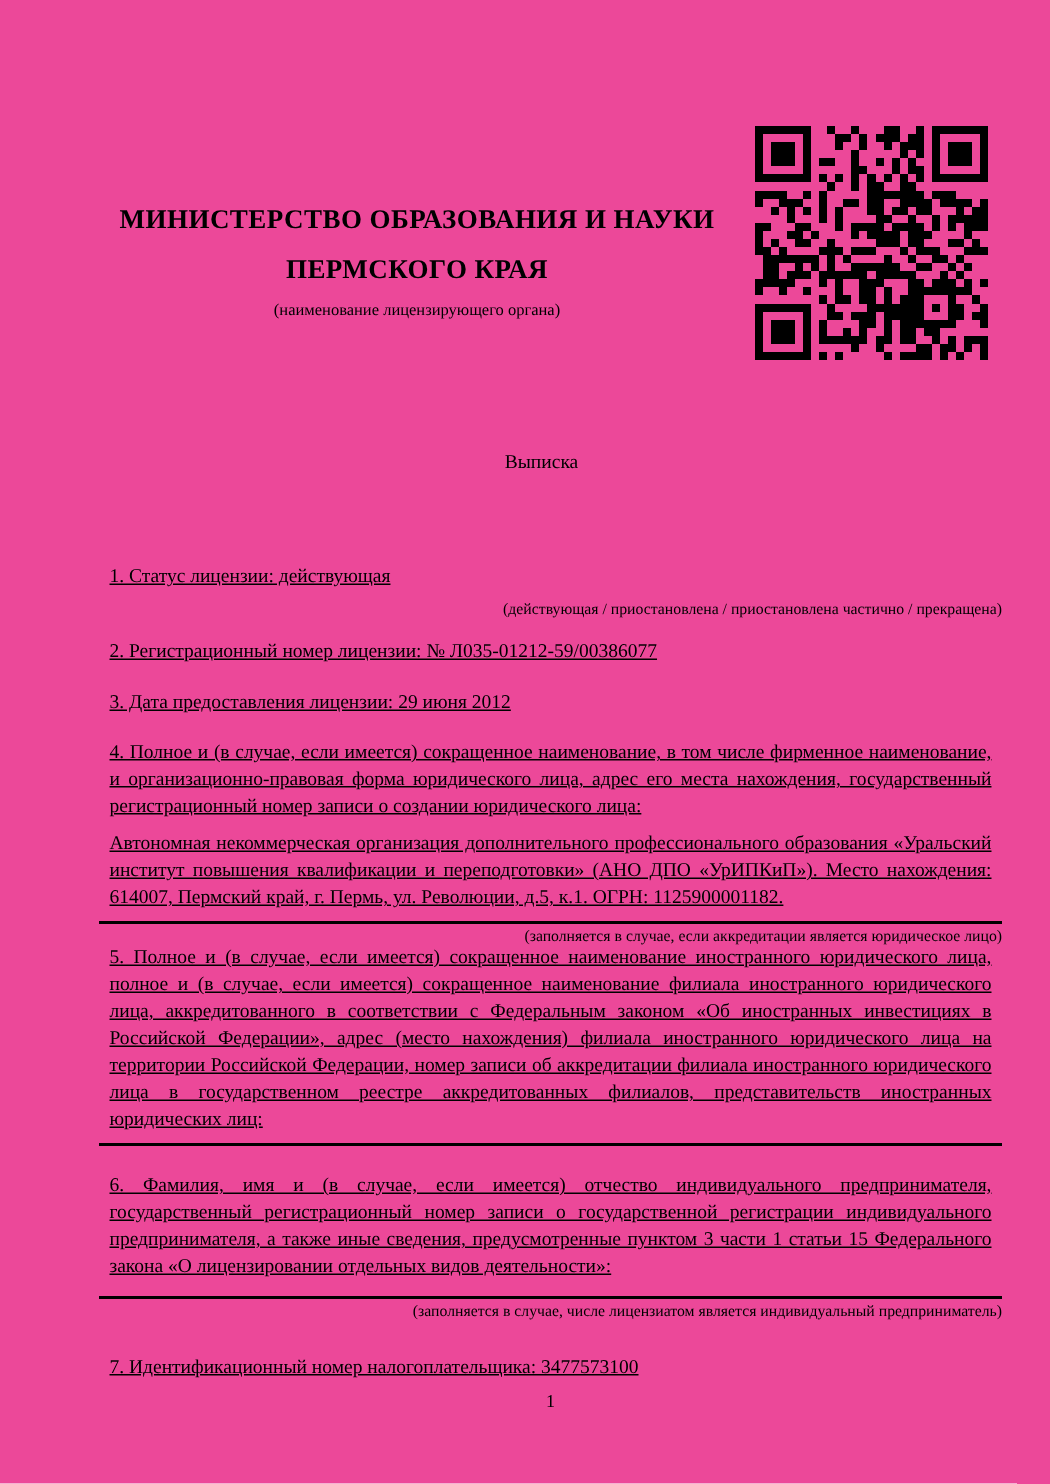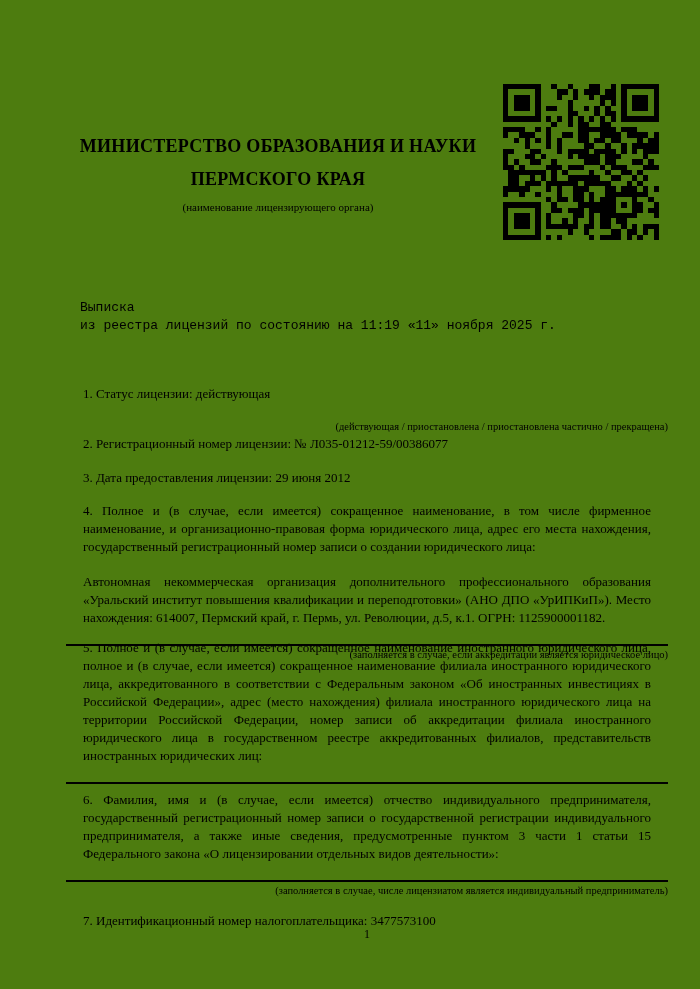--- a/index.html
+++ b/index.html
@@ -1,19 +1,19 @@
 <!DOCTYPE html>
 <html lang="ru"><head>
 <meta charset="utf-8">
 <style>
   html,body { margin:0; padding:0; background:#ffffff; }
   .page {
     position:relative;
     width:700px; height:989px;
-    background:#4d7c0f;
+    background:#ec4899;
     color:#000000;
     font-family:"Liberation Serif","DejaVu Serif",serif;
     overflow:hidden;
     margin:0 auto;
   }
   
   .ministry {
     position:absolute; left:64px; top:130px; width:428px;
     text-align:center;
   }
@@ -21,26 +21,26 @@
     font-weight:bold; font-size:18px; line-height:33px;
     letter-spacing:0.3px; white-space:nowrap;
   }
   .ministry .m-cap { font-size:11px; line-height:14px; margin-top:4px; }
   .qr {
     position:absolute; left:503px; top:84px;
     width:156px; height:156px; display:block;
   }
   
   .doc-title {
-    position:absolute; left:80px; top:299px; width:602px;
-    text-align:left; font-size:13px; line-height:18px;font-family:Liberation Mono, monospace;
+    position:absolute; left:60px; top:299px; width:602px;
+    text-align:center; font-size:13px; line-height:18px;
   }
   
   .item { position:absolute; left:66px; width:602px; font-size:13px; line-height:18px; }
-  .item p { margin:17px; }
+  .item p { margin:7px;text-decoration:underline; }
   .just { text-align:justify; }
   .rule { border-top:2px solid #000; height:0; margin-top:2px; }
   .small-caption {
     font-size:10.5px; line-height:14px; text-align:right; margin-top:2px;
   }
   #i1 { top:368px; }
   #i1 .small-caption { margin-top:5px; }
   #i2 { top:418px; }
   #i3 { top:452px; }
   #i4 { top:485px; }
@@ -497,21 +497,20 @@
       <rect x="19" y="28" width="1" height="1"></rect>
       <rect x="20" y="28" width="1" height="1"></rect>
       <rect x="21" y="28" width="1" height="1"></rect>
       <rect x="23" y="28" width="1" height="1"></rect>
       <rect x="25" y="28" width="1" height="1"></rect>
       <rect x="28" y="28" width="1" height="1"></rect>
     </svg>
 
   <div class="doc-title">
     <div>Выписка</div>
-    <div>из реестра лицензий по состоянию на 11:19 «11» ноября 2025 г.</div>
   </div>
 
   <section class="item" id="i1">
     <p>1. Статус лицензии: действующая</p>
     <div class="small-caption">(действующая / приостановлена / приостановлена частично / прекращена)</div>
   </section>
 
   <section class="item" id="i2">
     <p>2. Регистрационный номер лицензии: № Л035-01212-59/00386077</p>
   </section>

